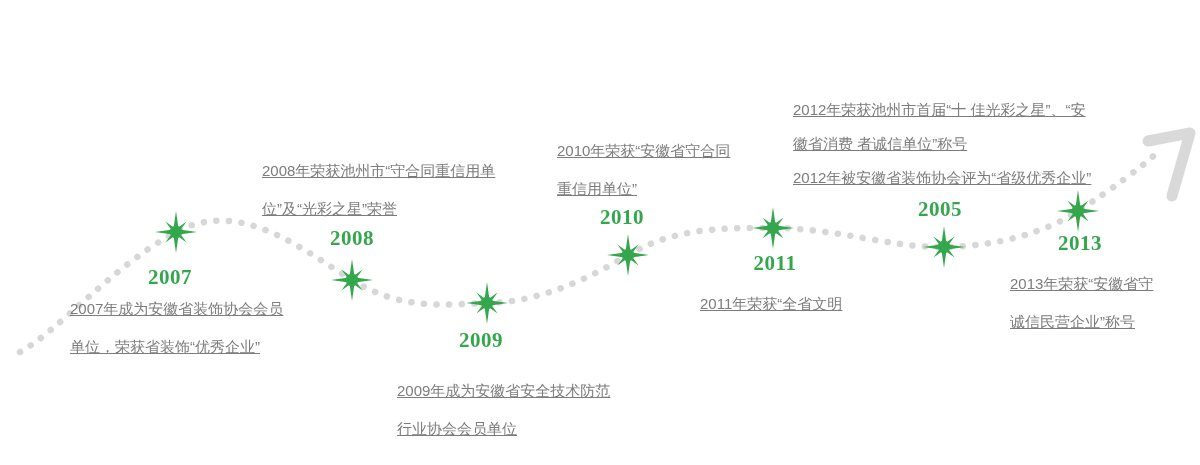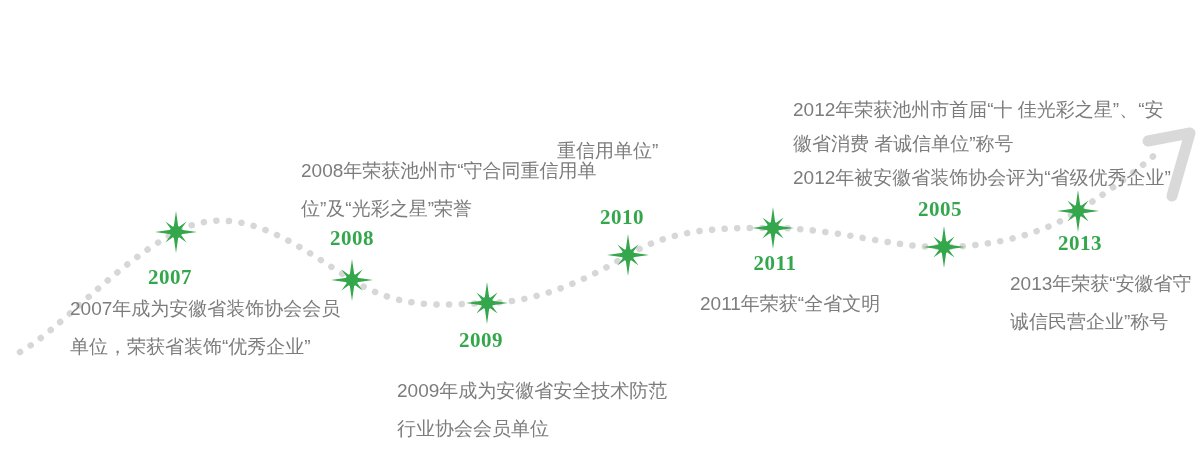--- a/index.html
+++ b/index.html
@@ -44,24 +44,25 @@
     font-weight: bold;
     font-size: 21px;
     letter-spacing: 0.5px;
     white-space: nowrap;
     transform: translateX(-50%);
   }
 
   
   .desc {
     position: absolute;
-    font-size: 19px;
+    font-size: 15px;
     line-height: 38px;
     color: #7c7c7c;
     white-space: nowrap;
+    text-decoration: underline;
   }
   .desc .line {
     display: block;
     white-space: nowrap;
   }
   .desc.tight { line-height: 34px; }
 </style>
 </head>
 <body>
 
@@ -109,21 +110,21 @@
             <path d="M 33.61,33.61 L 21.30,24.70 L 24.70,21.30 Z" fill="#34a74d"></path>
             <path d="M 23.00,44.00 L 20.00,23.00 L 26.00,23.00 Z" fill="#34a74d"></path>
             <path d="M 12.39,33.61 L 21.30,21.30 L 24.70,24.70 Z" fill="#34a74d"></path>
             <path d="M 2.00,23.00 L 23.00,20.00 L 23.00,26.00 Z" fill="#34a74d"></path>
             <path d="M 12.39,12.39 L 24.70,21.30 L 21.30,24.70 Z" fill="#34a74d"></path>
             <path d="M 23.00,2.00 L 26.00,23.00 L 20.00,23.00 Z" fill="#34a74d"></path>
             <path d="M 33.61,12.39 L 24.70,24.70 L 21.30,21.30 Z" fill="#34a74d"></path>
             <circle cx="23" cy="23" r="6.2" fill="#34a74d"></circle>
           </svg></span></div>
       <div class="year" style="left: 352px; top: 226px; color: rgb(52, 167, 77);">2008</div>
-      <div class="desc" style="left: 262px; top: 152px; color: rgb(124, 124, 124); margin-left: 39px;">
+      <div class="desc" style="left: 262px; top: 152px; color: rgb(124, 124, 124);">
         <span class="line">2008年荣获池州市“守合同重信用单</span>
         <span class="line">位”及“光彩之星”荣誉</span>
       </div>
       <div class="marker" style="left: 487px; top: 303px;"><span><svg viewBox="0 0 46 46" xmlns="http://www.w3.org/2000/svg">
             <path d="M 44.00,23.00 L 23.00,26.00 L 23.00,20.00 Z" fill="#34a74d"></path>
             <path d="M 33.61,33.61 L 21.30,24.70 L 24.70,21.30 Z" fill="#34a74d"></path>
             <path d="M 23.00,44.00 L 20.00,23.00 L 26.00,23.00 Z" fill="#34a74d"></path>
             <path d="M 12.39,33.61 L 21.30,21.30 L 24.70,24.70 Z" fill="#34a74d"></path>
             <path d="M 2.00,23.00 L 23.00,20.00 L 23.00,26.00 Z" fill="#34a74d"></path>
             <path d="M 12.39,12.39 L 24.70,21.30 L 21.30,24.70 Z" fill="#34a74d"></path>
@@ -142,20 +143,21 @@
             <path d="M 23.00,44.00 L 20.00,23.00 L 26.00,23.00 Z" fill="#34a74d"></path>
             <path d="M 12.39,33.61 L 21.30,21.30 L 24.70,24.70 Z" fill="#34a74d"></path>
             <path d="M 2.00,23.00 L 23.00,20.00 L 23.00,26.00 Z" fill="#34a74d"></path>
             <path d="M 12.39,12.39 L 24.70,21.30 L 21.30,24.70 Z" fill="#34a74d"></path>
             <path d="M 23.00,2.00 L 26.00,23.00 L 20.00,23.00 Z" fill="#34a74d"></path>
             <path d="M 33.61,12.39 L 24.70,24.70 L 21.30,21.30 Z" fill="#34a74d"></path>
             <circle cx="23" cy="23" r="6.2" fill="#34a74d"></circle>
           </svg></span></div>
       <div class="year" style="left: 622px; top: 205px; color: rgb(52, 167, 77);">2010</div>
       <div class="desc" style="left: 557px; top: 132px; color: rgb(124, 124, 124);">
+        <span class="line">2010年荣获“安徽省守合同</span>
         <span class="line">重信用单位”</span>
       </div>
       <div class="marker" style="left: 773px; top: 228px;"><span><svg viewBox="0 0 46 46" xmlns="http://www.w3.org/2000/svg">
             <path d="M 44.00,23.00 L 23.00,26.00 L 23.00,20.00 Z" fill="#34a74d"></path>
             <path d="M 33.61,33.61 L 21.30,24.70 L 24.70,21.30 Z" fill="#34a74d"></path>
             <path d="M 23.00,44.00 L 20.00,23.00 L 26.00,23.00 Z" fill="#34a74d"></path>
             <path d="M 12.39,33.61 L 21.30,21.30 L 24.70,24.70 Z" fill="#34a74d"></path>
             <path d="M 2.00,23.00 L 23.00,20.00 L 23.00,26.00 Z" fill="#34a74d"></path>
             <path d="M 12.39,12.39 L 24.70,21.30 L 21.30,24.70 Z" fill="#34a74d"></path>
             <path d="M 23.00,2.00 L 26.00,23.00 L 20.00,23.00 Z" fill="#34a74d"></path>

